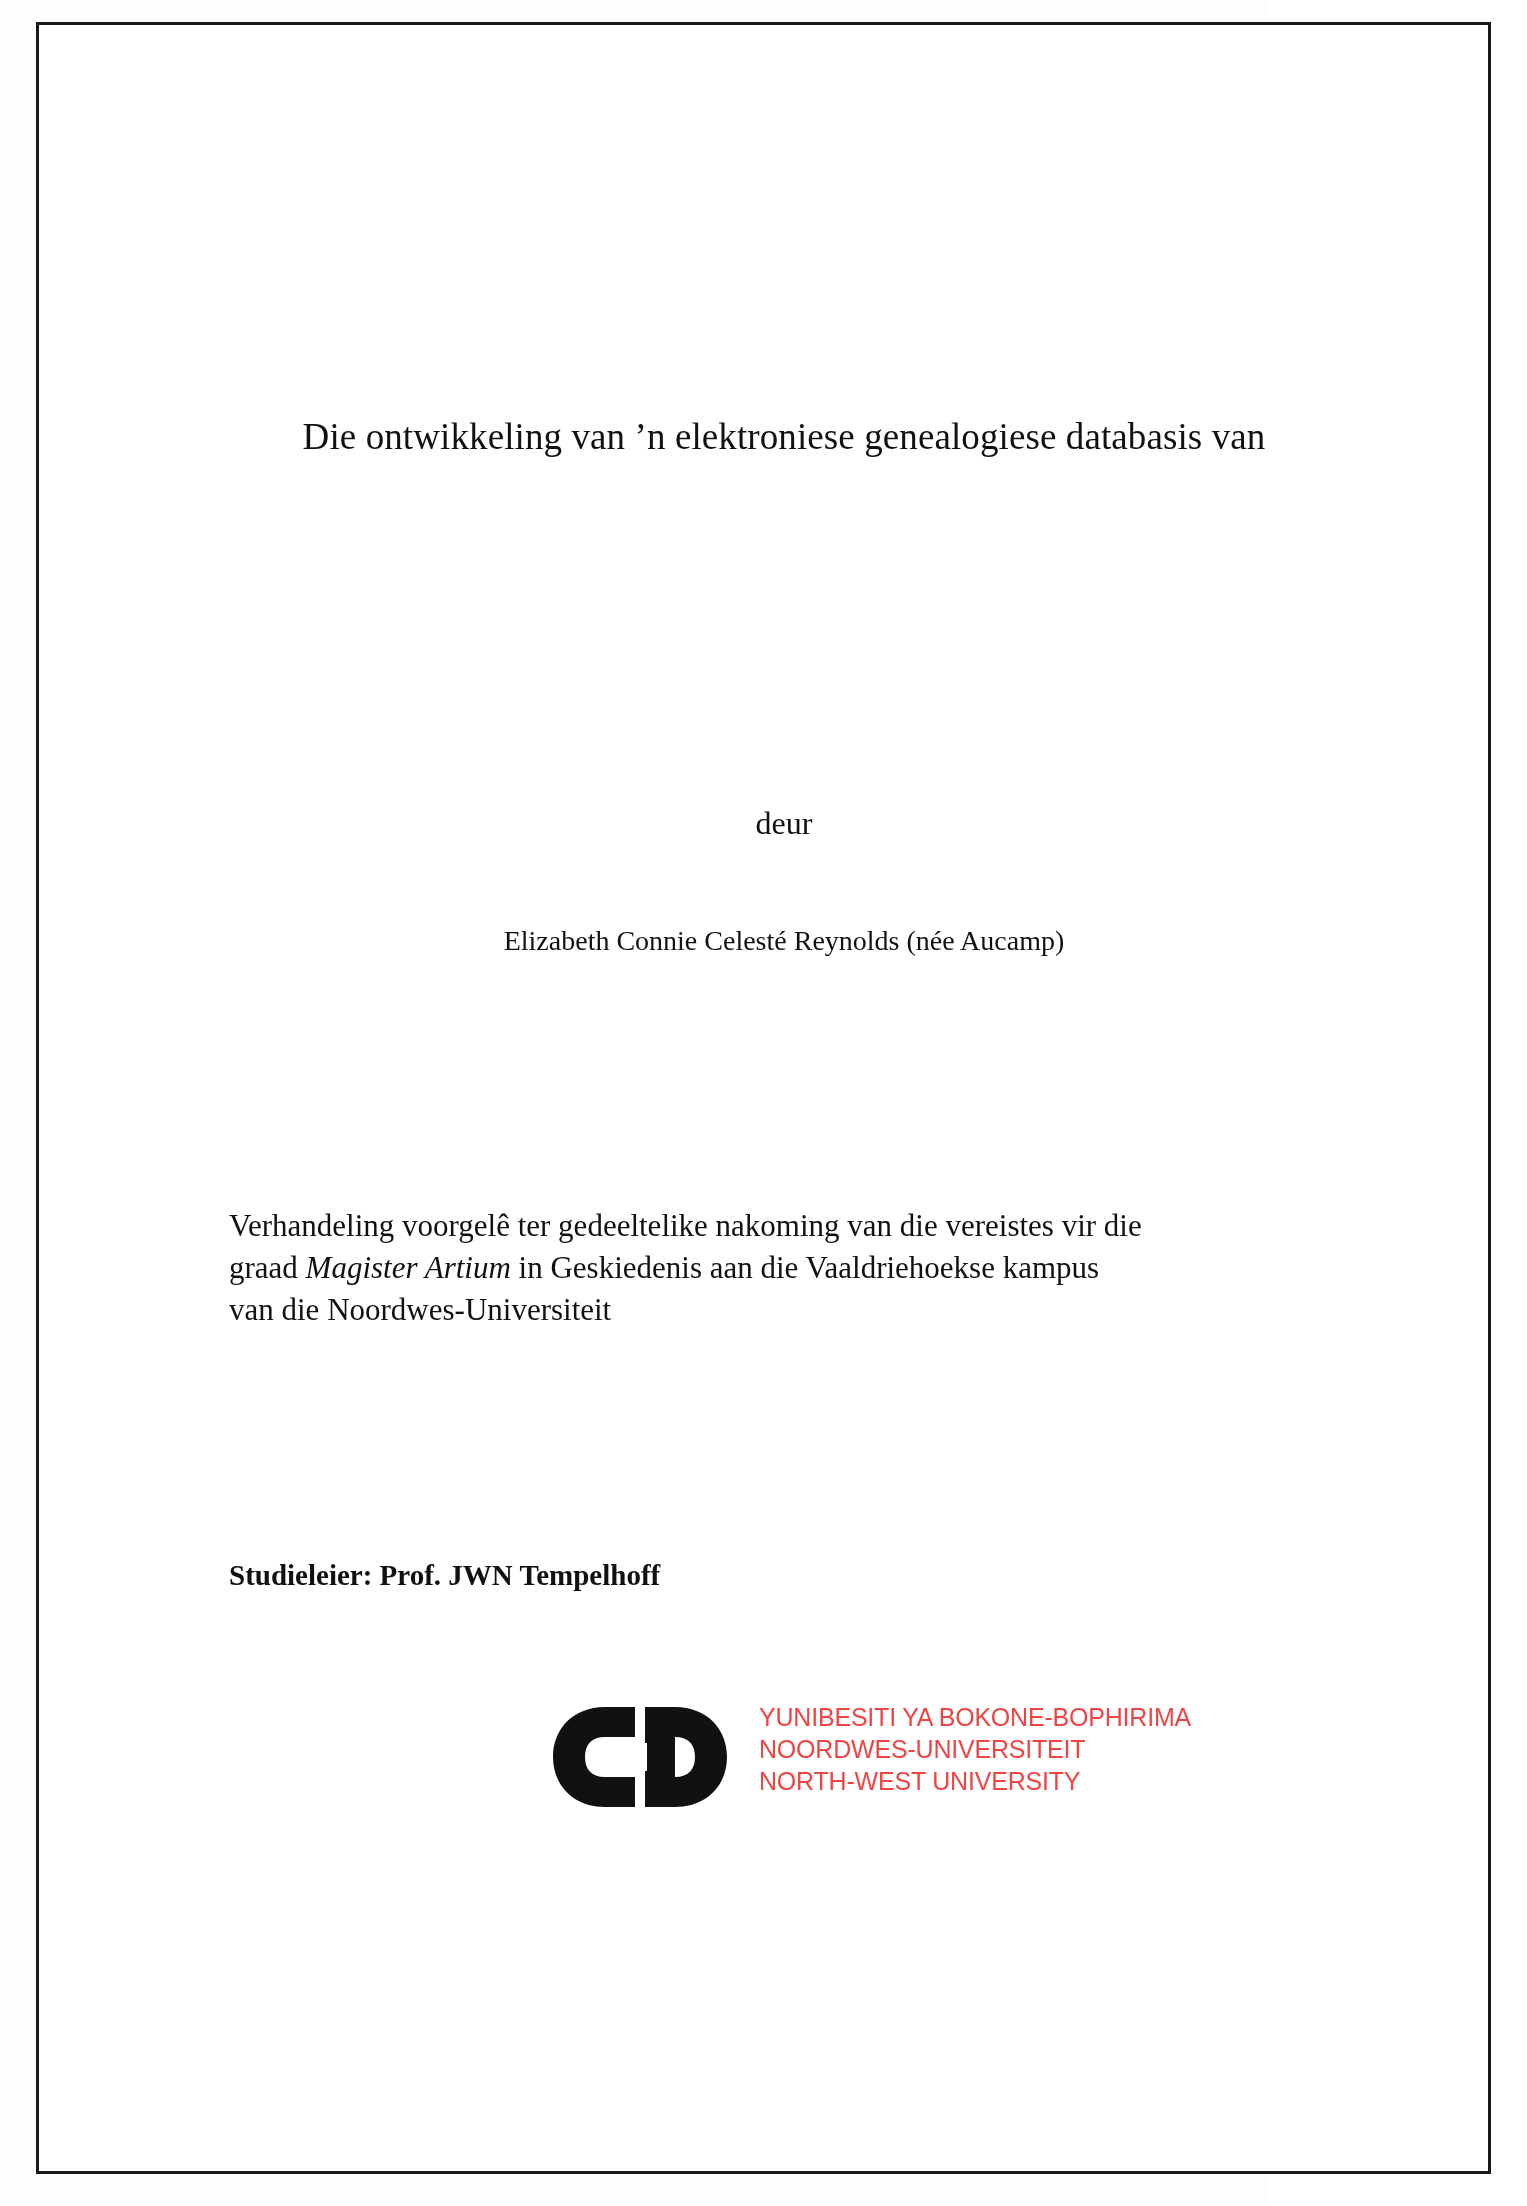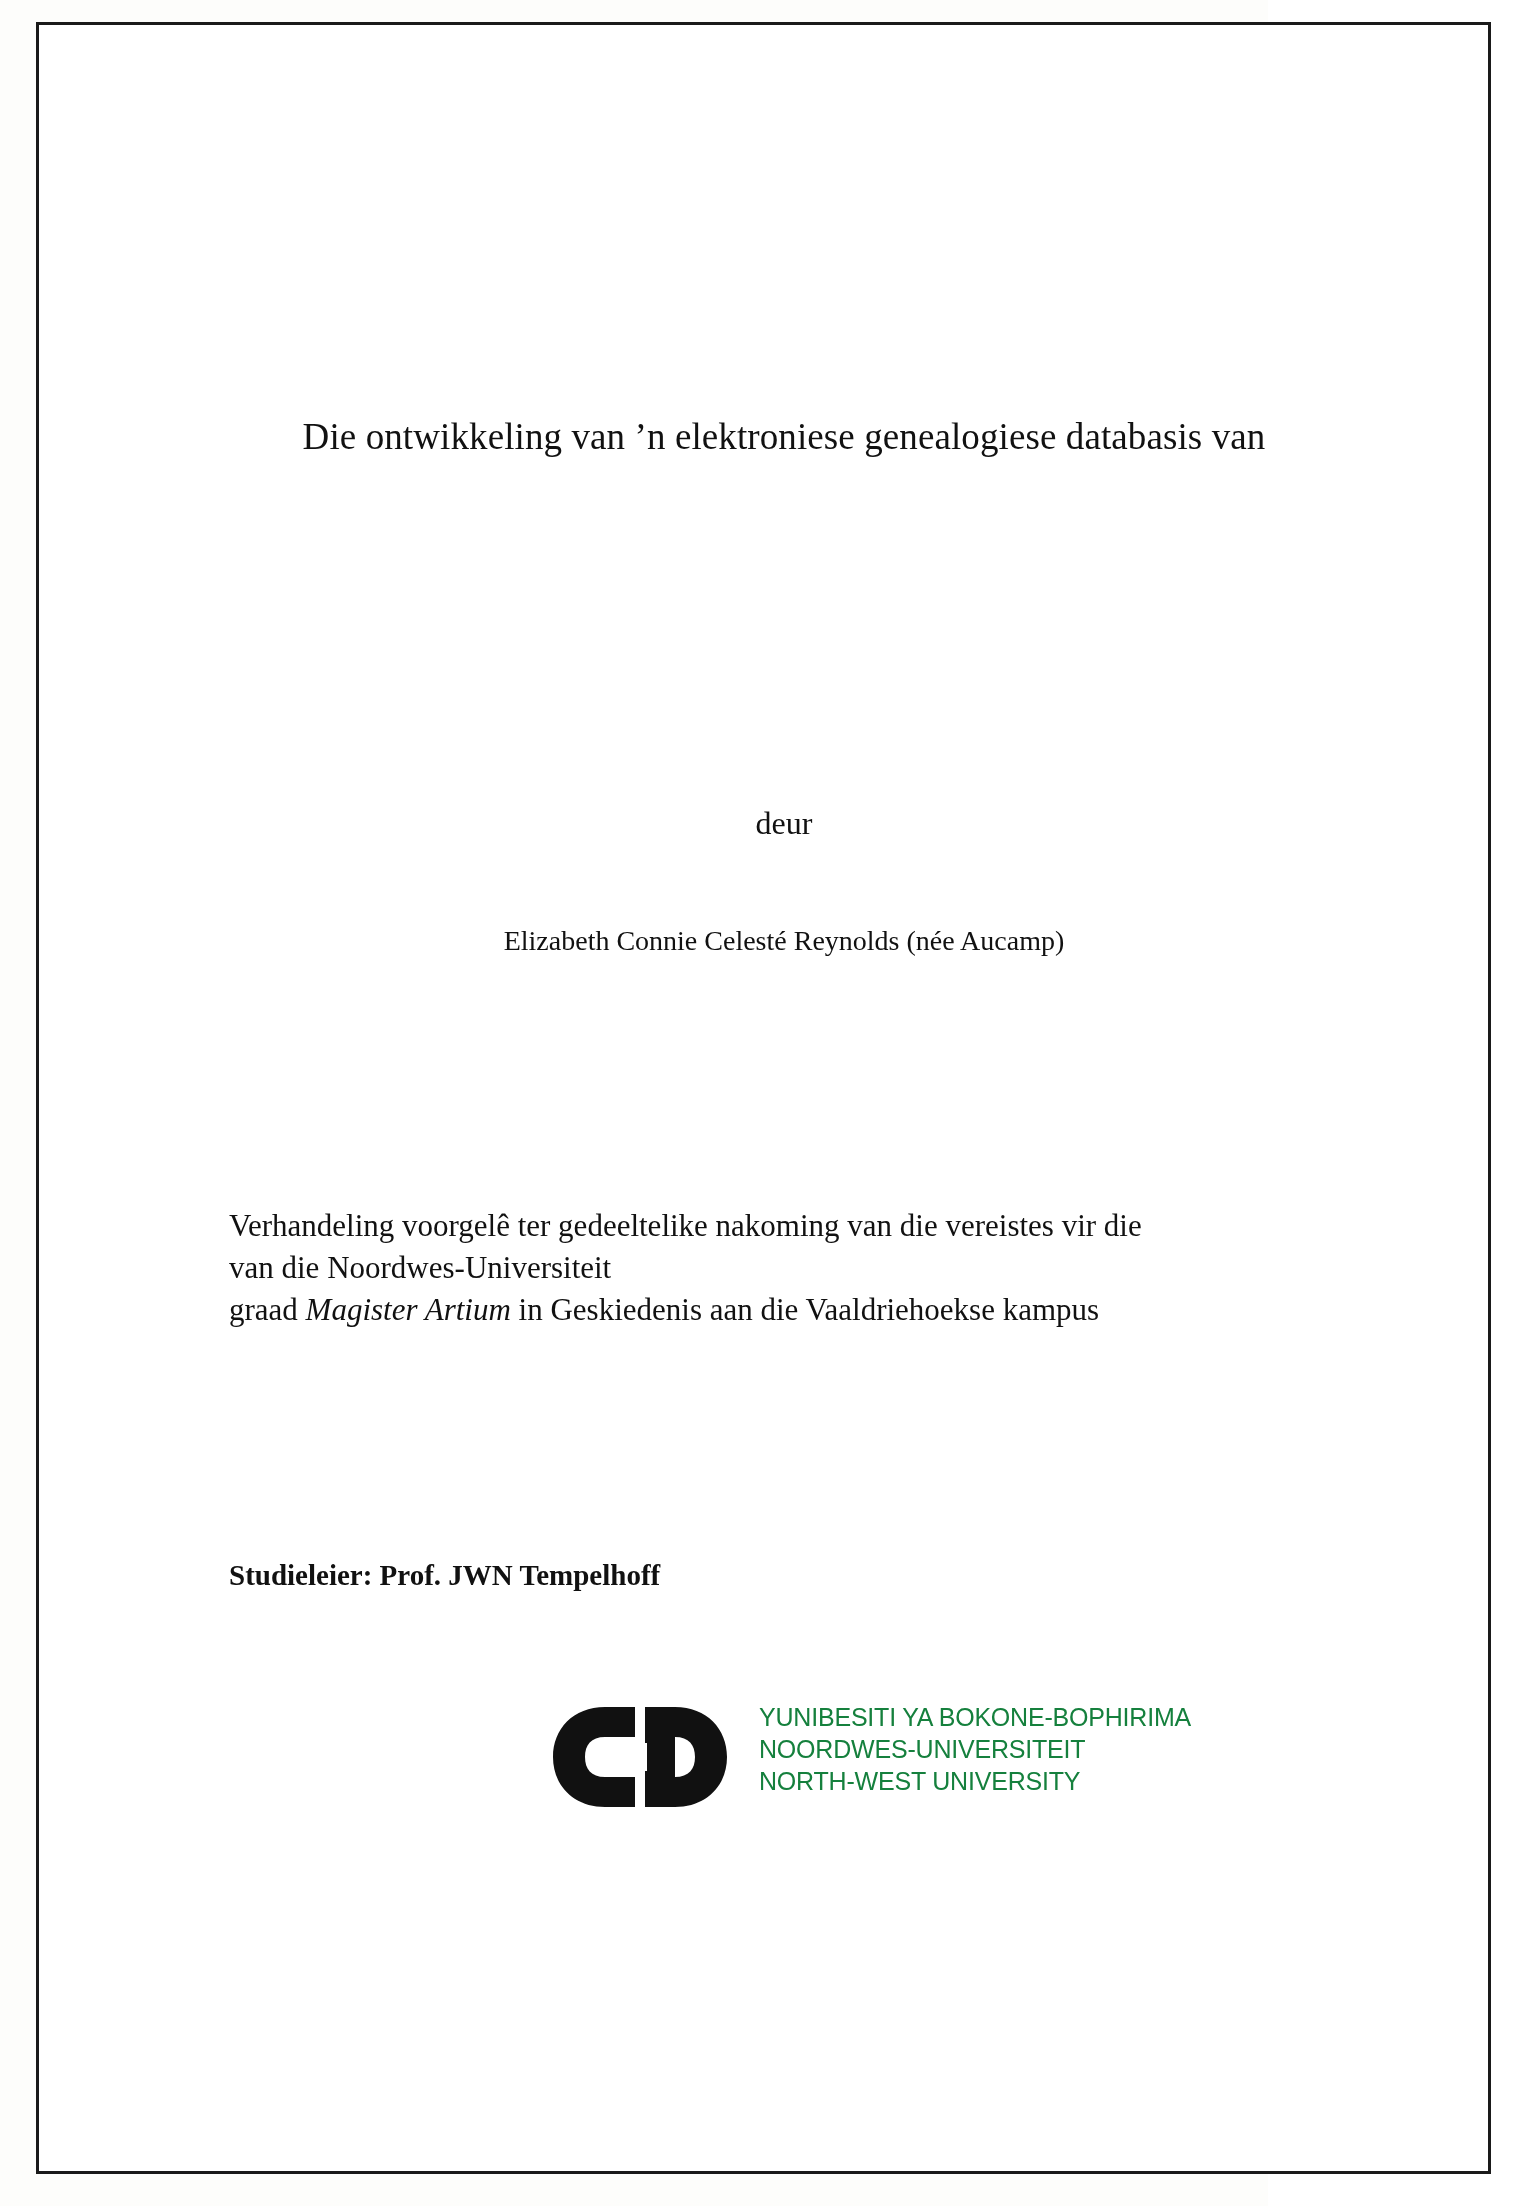--- a/index.html
+++ b/index.html
@@ -123,43 +123,43 @@
     height: 108px;
   }
   .logo-text {
     position: absolute;
     left: 240px;
     top: 6px;
     font-family: "Liberation Sans", sans-serif;
     font-size: 25px;
     line-height: 32px;
     letter-spacing: -0.2px;
-    color: #15803d;
+    color: #ef4444;
     white-space: nowrap;
   }
 </style>
 </head>
 <body>
 
 <div class="page">
   <div class="scan-frame">
     <div class="content">
 
       <div class="title-block">
         <div class="title-line">Die ontwikkeling van ’n elektroniese genealogiese databasis van</div>
       </div>
 
       <div class="deur">deur</div>
 
       <div class="author">Elizabeth Connie Celesté Reynolds (née Aucamp)</div>
 
       <div class="statement">
         <div class="justified">Verhandeling voorgelê ter gedeeltelike nakoming van die vereistes vir die</div>
+        <div class="plain"><span>graad </span><span class="italic">Magister Artium</span><span> in Geskiedenis aan die Vaaldriehoekse kampus</span></div>
         <div class="plain">van die Noordwes-Universiteit</div>
-        <div class="plain"><span>graad </span><span class="italic">Magister Artium</span><span> in Geskiedenis aan die Vaaldriehoekse kampus</span></div>
       </div>
 
       <div class="supervisor-block">
         <div>Studieleier: Prof. JWN Tempelhoff</div>
       </div>
 
       <div class="logo-area">
         <svg class="logo-mark" viewBox="0 0 190 108">
           <path d="M56 4 C24 4 4 26 4 54 C4 82 24 104 56 104 L86 104 L86 74 L56 74 C42 74 36 66 36 54 C36 42 42 34 56 34 L86 34 L86 4 Z" fill="#111111"></path>
           <path d="M96 4 L96 104 L126 104 C158 104 178 82 178 54 C178 26 158 4 126 4 Z M126 34 C140 34 146 42 146 54 C146 66 140 74 126 74 L126 34 Z" fill="#111111"></path>

